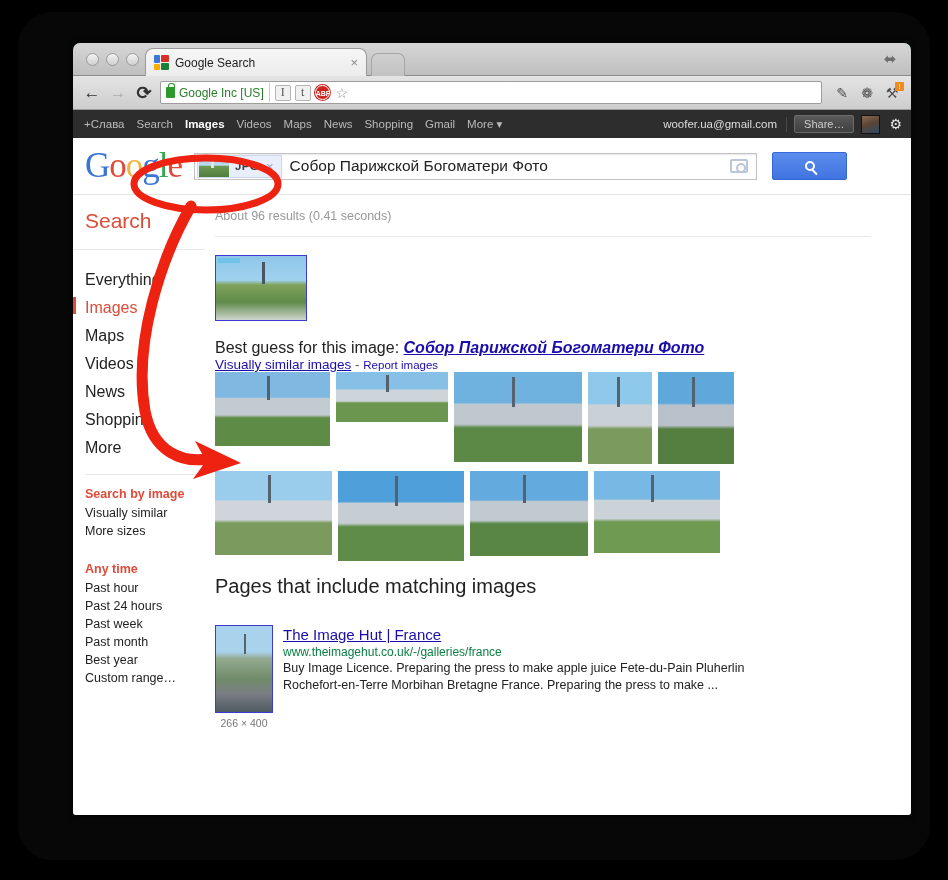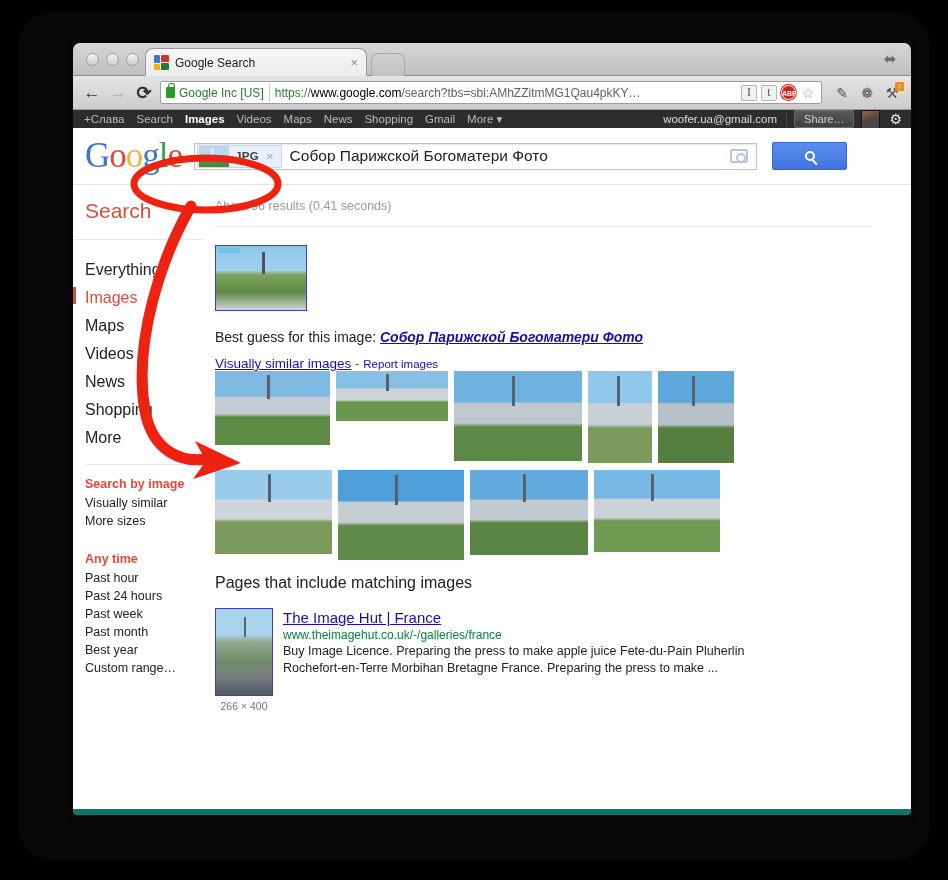--- a/index.html
+++ b/index.html
@@ -154,21 +154,21 @@
   .ext { width: 18px; height: 18px; display:flex; align-items:center; justify-content:center;
          font-size: 14px; color: #4a4a4a; position: relative; }
   .wrench-badge {
     position: absolute; right: -3px; top: -2px;
     width: 9px; height: 9px; background: #f08b1d;
     color: #fff; font-size: 7px; line-height: 9px; text-align: center; border-radius: 1px;
   }
 
   
   #gbar {
-    height: 18px;
+    height: 28px;
     background: #2d2d2d;
     display: flex; align-items: center;
     padding: 0 9px;
     font-size: 11.5px;
     color: #bbb;
   }
   .gbar-link { padding: 0 6px; white-space: nowrap; }
   .gbar-link.first { padding-left: 2px; }
   .gbar-link.active { color: #fff; font-weight: bold; }
   .gbar-spacer { flex: 1 1 auto; }
@@ -295,33 +295,33 @@
   .thumb-main::after {
     content:""; position:absolute; left:46px; top:6px; width:3px; height:22px; background:#4a5560;
   }
   .thumb-tag {
     position:absolute; left:2px; top:2px; width:22px; height:5px; background:#6fc3e8;
   }
   .meta-text { font-size: 13px; color: #222; line-height: 17px; }
   .meta-link { color: #1a0dab; }
   .meta-sep { color: #222; }
 
-  #best-guess { font-size: 14px; color: #222; margin-bottom: 11px; }
+  #best-guess { font-size: 16px; color: #222; }
   #best-guess .bg-link {
     color: #1a0dab; font-weight: bold; font-style: italic; text-decoration: underline;
   }
   #similar-row { font-size: 13.5px; }
   #similar-row .vs { color: #1a0dab; text-decoration: underline; }
   #similar-row .dash { color: #555; }
   #similar-row .ri { color: #1a0dab; font-size: 11.5px; }
 
   .img-grid { display: flex; align-items: flex-start; gap: 6px; margin-bottom: 7px; }
   .grid-cell { position: relative; flex: 0 0 auto; }
 
-  #pages-head { font-size: 16px; color: #222; margin: 14px 0 16px 0; }
+  #pages-head { font-size: 20px; color: #222; margin: 14px 0 27px 0; }
   #page-result { display: flex; gap: 10px; }
   .pr-thumb-wrap { width: 58px; flex: 0 0 58px; }
   .pr-thumb {
     width: 58px; height: 88px; border: 1px solid #3b3bd0;
     background: linear-gradient(#a9d2ec 0%, #a9d2ec 30%, #93a98f 38%, #6f8a68 62%, #7a7f84 78%, #4f5a62 100%);
     position: relative; overflow: hidden;
   }
   .pr-thumb::after {
     content:""; position:absolute; left:28px; top:8px; width:2px; height:20px; background:#59636c;
   }
@@ -367,21 +367,20 @@
     <div id="toolbar">
       <div class="navbtn">←</div>
       <div class="navbtn dim">→</div>
       <div class="navbtn reload">⟳</div>
 
       <div id="omnibox">
         <span class="ev-chip">
           <span class="lock"></span>
           <span class="ev-text">Google Inc [US]</span>
         </span>
-        <span class="url"><span class="scheme">https</span><span class="path">://</span><span>www.google.com</span><span class="path">/search?tbs=sbi:AMhZZitmMG1Qau4pkKY…</span></span>
         <span class="omni-icons">
           <span class="oicon boxed">I</span>
           <span class="oicon boxed">t</span>
           <span class="abp">ABP</span>
           <span class="oicon star">☆</span>
         </span>
       </div>
 
       <div class="ext-icons">
         <span class="ext">✎</span>

